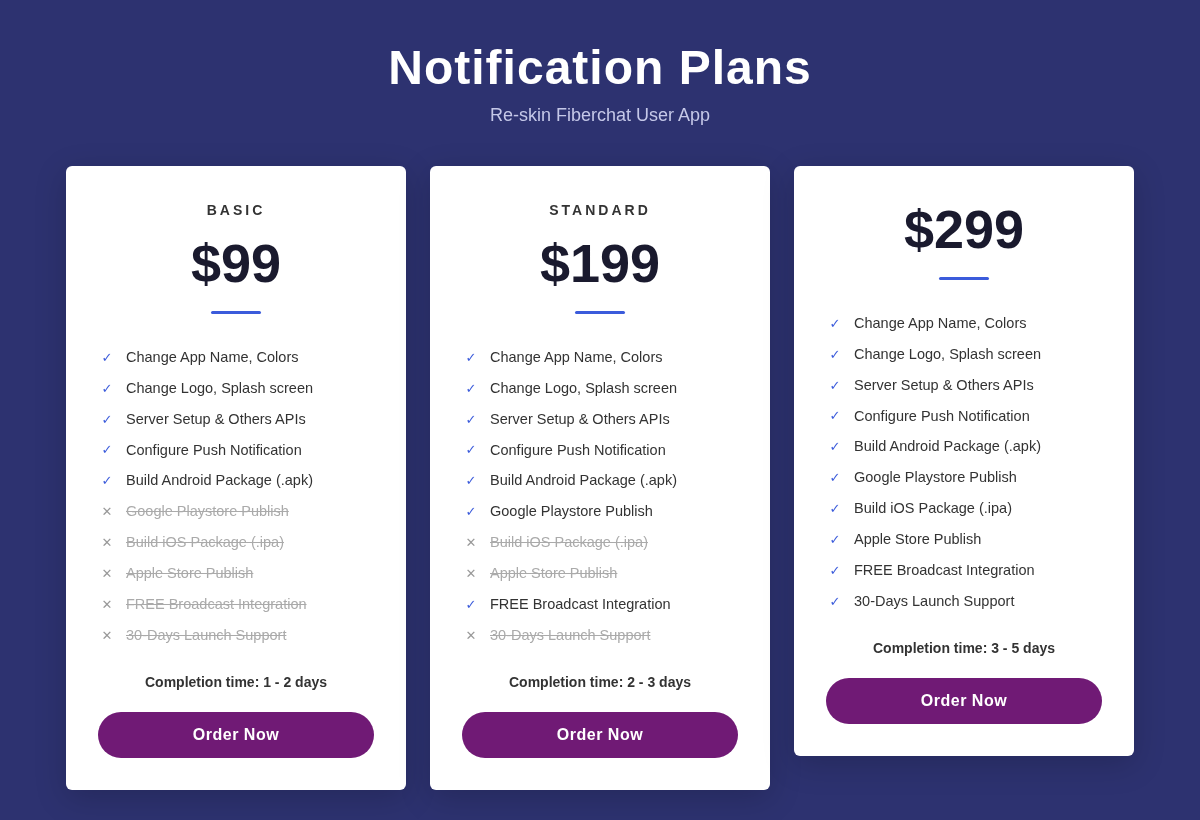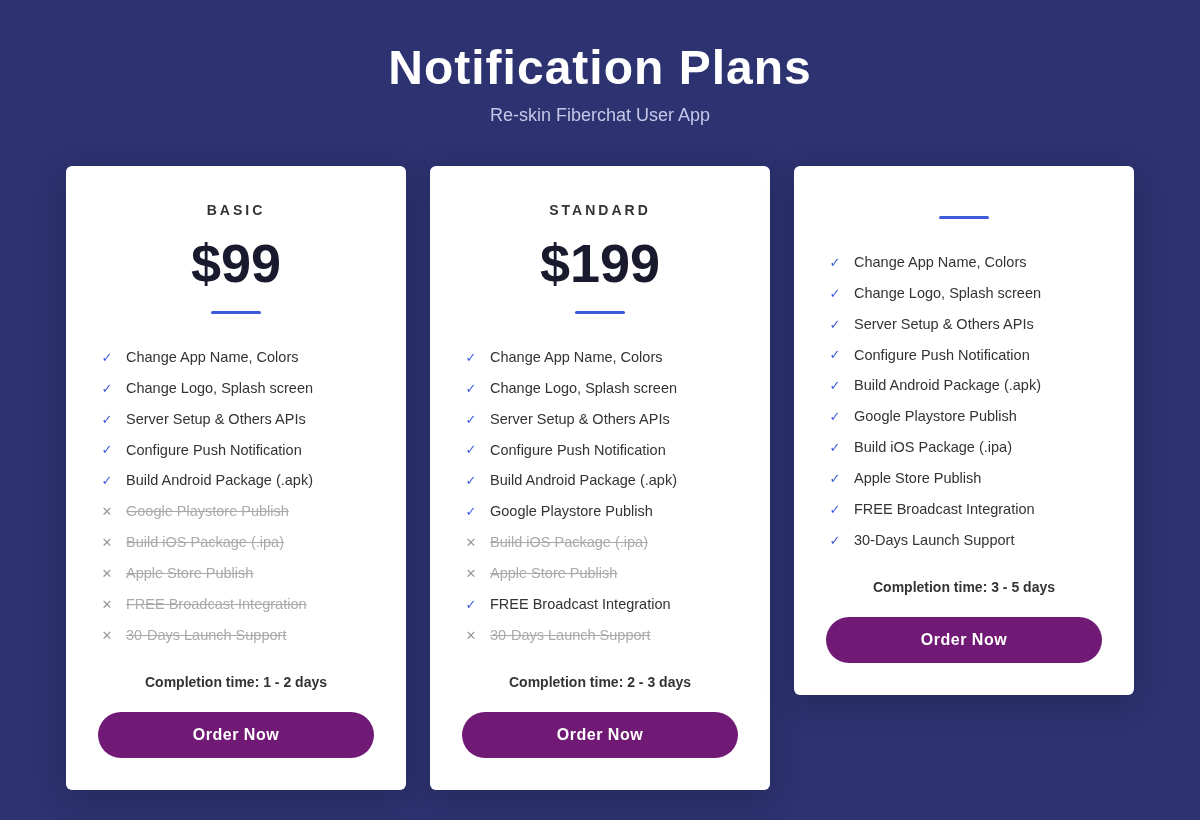--- a/index.html
+++ b/index.html
@@ -245,20 +245,21 @@
         </li>
         <li class="feature-item">
           <span class="feature-icon cross">✕</span>
           <span class="feature-text strikethrough">30-Days Launch Support</span>
         </li>
       </ul>
       <div class="completion-time">Completion time: 2 - 3 days</div>
       <button class="order-btn">Order Now</button>
     </div>
     <div class="plan-card">
+      <div class="plan-price">$299</div>
       <div class="price-divider"></div>
       <ul class="features-list">
         <li class="feature-item">
           <span class="feature-icon check">✓</span>
           <span class="feature-text">Change App Name, Colors</span>
         </li>
         <li class="feature-item">
           <span class="feature-icon check">✓</span>
           <span class="feature-text">Change Logo, Splash screen</span>
         </li>

